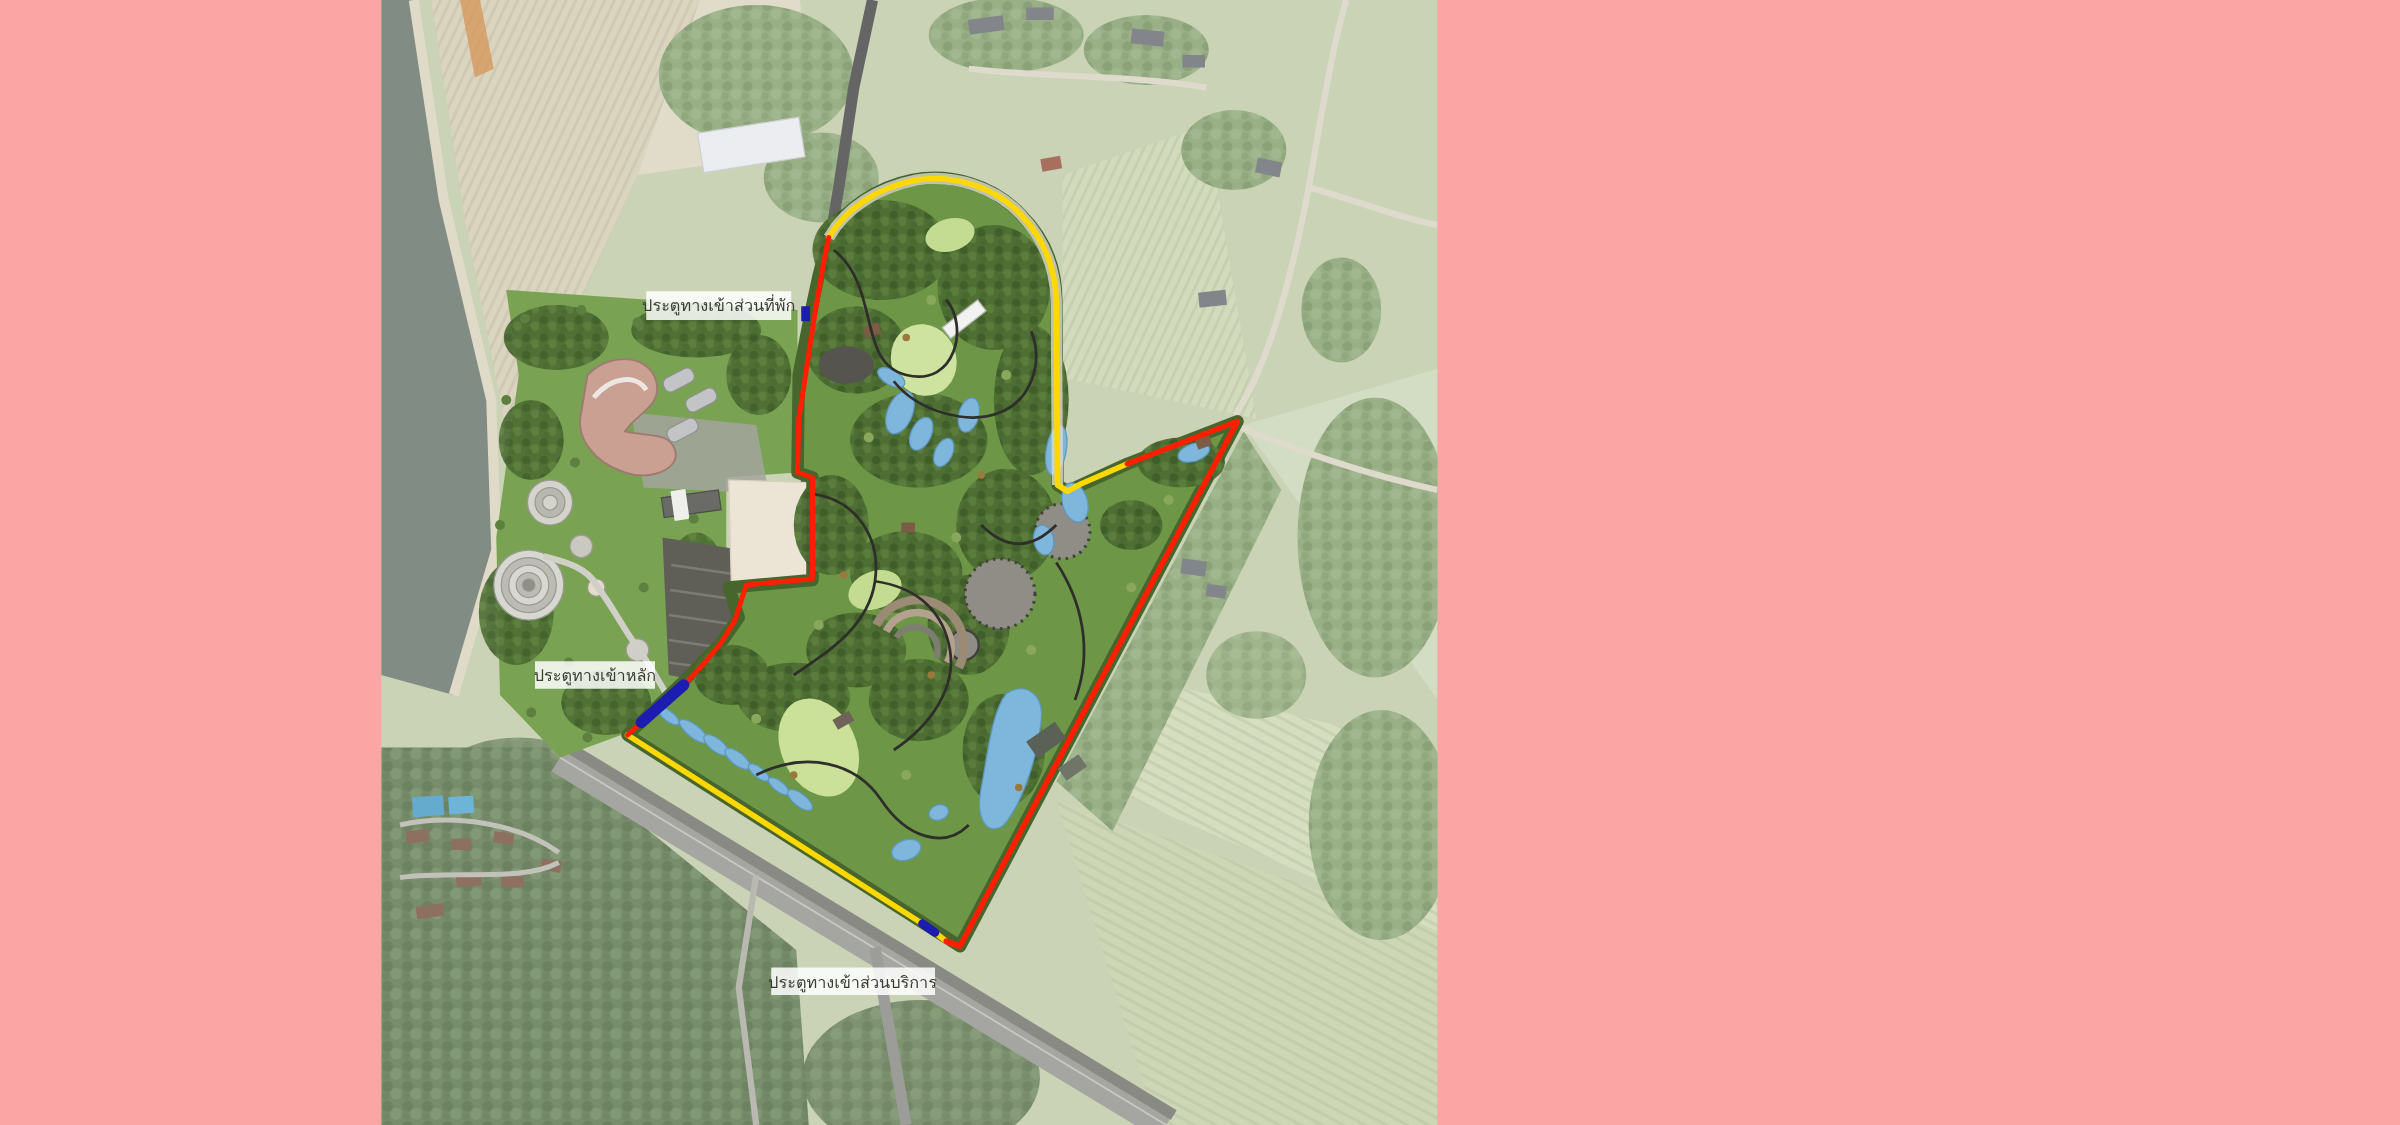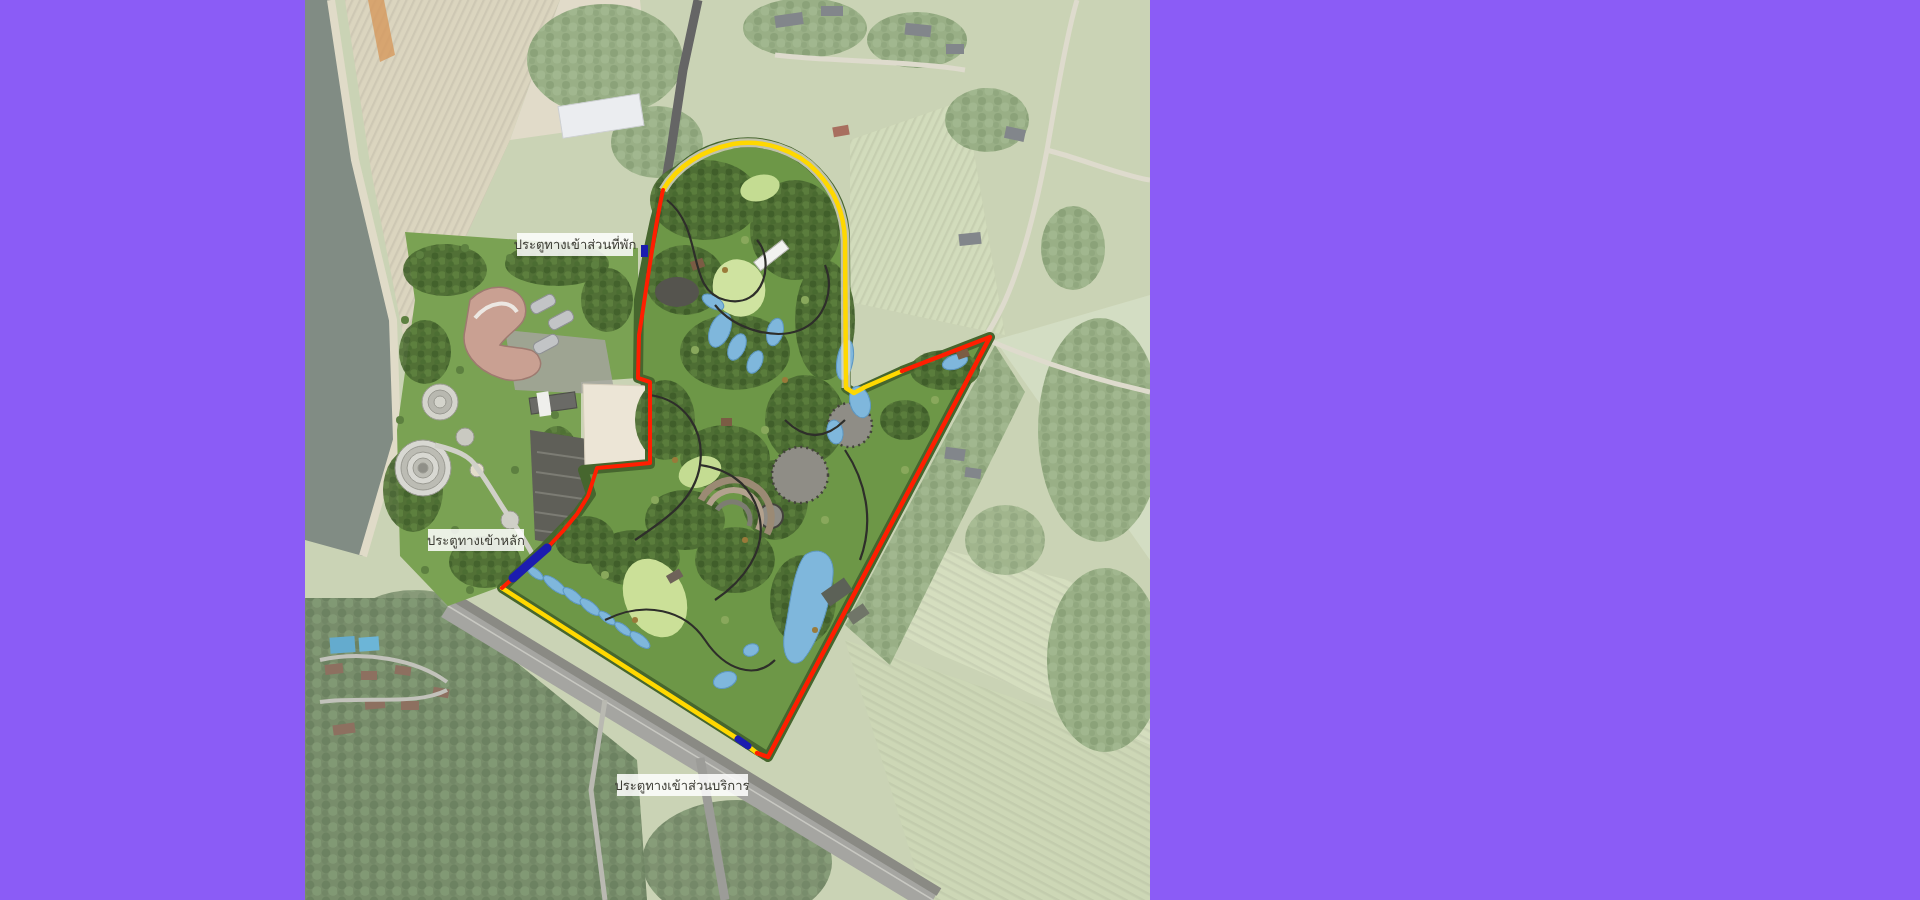--- a/index.html
+++ b/index.html
@@ -1,18 +1,18 @@
 <!DOCTYPE html>
 <html><head>
 <meta charset="utf-8">
 <style>
   * { margin:0; padding:0; box-sizing:border-box; }
   html,body { width:1920px; height:900px; background:#ffffff; overflow:hidden;
               font-family:"Liberation Sans", sans-serif; }
-  .page { position:relative; width:1920px; height:900px; background:#8b5cf6; }
+  .page { position:relative; width:1920px; height:900px; background:#fca5a5; }
   .map-wrap { position:absolute; left:305px; top:0; width:845px; height:900px; }
   .panel { position:absolute; left:1150px; top:0; width:770px; height:900px; }
   text { font-family:"Liberation Sans", sans-serif; }
 </style>
 </head>
 <body>
 
 <div class="page">
 
   <div class="map-wrap">

